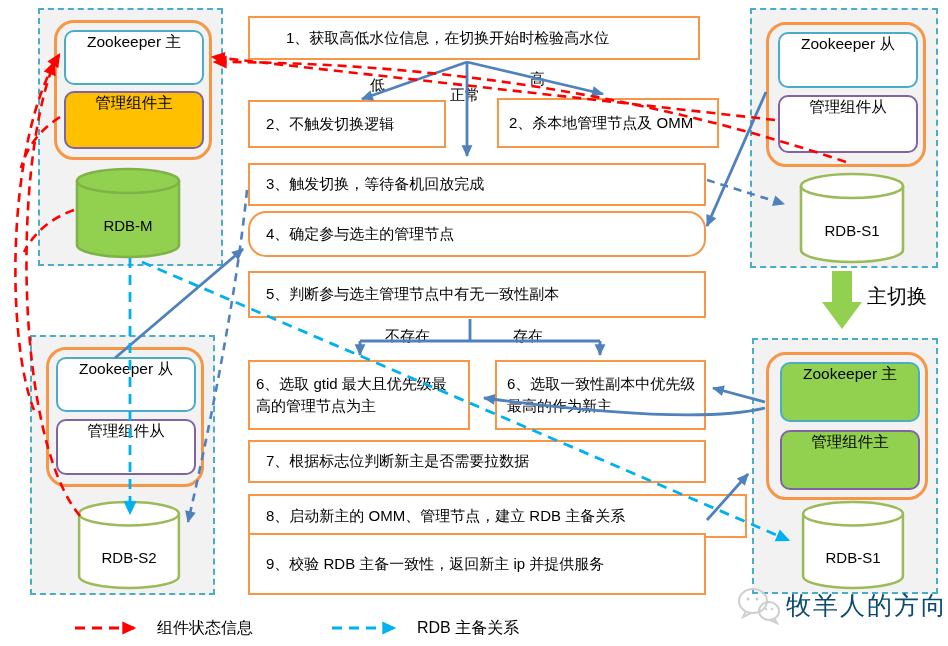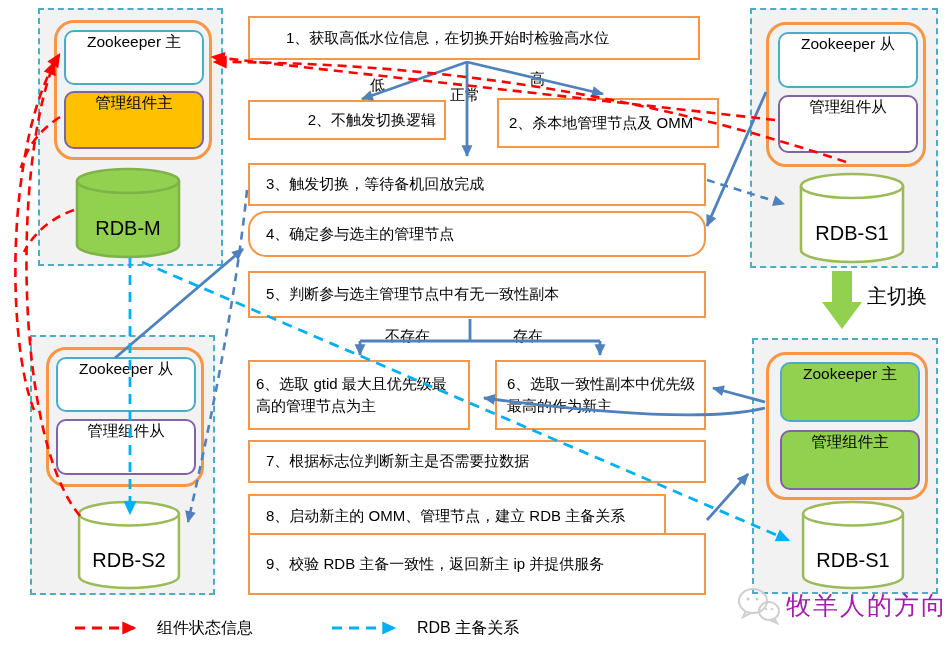--- a/index.html
+++ b/index.html
@@ -11,23 +11,23 @@
         font-size:15.5px;background:#fff;box-sizing:border-box;text-align:center;}
   .node.zk{border:2px solid #4BACC6;}
   .node.mgmt{border:2px solid #8064A2;}
   .fill-amber{background:#FFC000;}
   .fill-green{background:#92D050;}
   .step{position:absolute;border:2.2px solid #F79646;background:#fff;font-size:15px;
         display:flex;align-items:center;padding:3px 8px 3px 16px;box-sizing:border-box;line-height:1.5;}
   .lbl{position:absolute;font-size:15px;white-space:nowrap;}
   .cyl{position:absolute;}
   .cyl svg{display:block;}
-  .cyl .cl{position:absolute;left:0;right:0;top:54%;text-align:center;font-size:20px;}
+  .cyl .cl{position:absolute;left:0;right:0;top:54%;text-align:center;font-size:15px;}
   .legend-label{position:absolute;font-size:16px;white-space:nowrap;}
-  .watermark-text{position:absolute;font-size:25px;color:#a21caf;letter-spacing:2px;white-space:nowrap;}
+  .watermark-text{position:absolute;font-size:25px;color:#0c4a6e;letter-spacing:2px;white-space:nowrap;}
   .overlay{position:absolute;left:0;top:0;pointer-events:none;}
 </style>
 </head>
 <body>
 
 <div class="canvas">
 
   <div class="cluster" style="left:38px;top:8px;width:185px;height:258px;">
     <div class="orangebox" style="left:14px;top:10px;width:158px;height:140px;"></div>
     <div class="node zk" style="left:24px;top:20px;width:140px;height:55px;">
@@ -92,21 +92,21 @@
         <path d="M3,14 L3,78 A51,12 0 0 0 105,78 L105,14" fill="#ffffff" stroke="#9BBB59" stroke-width="2.6"></path>
         <ellipse cx="54" cy="14" rx="51" ry="12" fill="#ffffff" stroke="#9BBB59" stroke-width="2.6"></ellipse>
       </svg>
       <div class="cl">RDB-S1</div>
     </div>
   </div>
 
   <div class="step" style="left:248px;top:16px;width:452px;height:44px;padding-left:36px;">
     <span>1、获取高低水位信息，在切换开始时检验高水位</span>
     </div>
-  <div class="step" style="left:248px;top:100px;width:198px;height:40px;justify-content:flex-end;">
+  <div class="step" style="left:248px;top:100px;width:198px;height:48px;">
     <span>2、不触发切换逻辑</span>
     </div>
   <div class="step" style="left:497px;top:98px;width:222px;height:50px;padding-left:10px;">
     <span>2、杀本地管理节点及 OMM</span>
     </div>
   <div class="step" style="left:248px;top:163px;width:458px;height:43px;">
     <span>3、触发切换，等待备机回放完成</span>
     </div>
   <div class="step" style="left:248px;top:211px;width:458px;height:46px;border-radius:18px;">
     <span>4、确定参与选主的管理节点</span>
@@ -116,21 +116,21 @@
     </div>
   <div class="step" style="left:248px;top:360px;width:222px;height:70px;padding-left:6px;">
     <span>6、选取 gtid 最大且优先级最高的管理节点为主</span>
     </div>
   <div class="step" style="left:495px;top:360px;width:211px;height:70px;padding-left:10px;">
     <span>6、选取一致性副本中优先级最高的作为新主</span>
     </div>
   <div class="step" style="left:248px;top:440px;width:458px;height:43px;">
     <span>7、根据标志位判断新主是否需要拉数据</span>
     </div>
-  <div class="step" style="left:248px;top:494px;width:418px;height:44px;">
+  <div class="step" style="left:248px;top:494px;width:499px;height:44px;">
     <span>8、启动新主的 OMM、管理节点，建立 RDB 主备关系</span>
     </div>
   <div class="step" style="left:248px;top:533px;width:458px;height:62px;">
     <span>9、校验 RDB 主备一致性，返回新主 ip 并提供服务</span>
     </div>
 
   <span class="lbl" style="left:370px;top:76px;">低</span>
   <span class="lbl" style="left:450px;top:86px;">正常</span>
   <span class="lbl" style="left:530px;top:70px;">高</span>
   <span class="lbl" style="left:385px;top:327px;">不存在</span>

